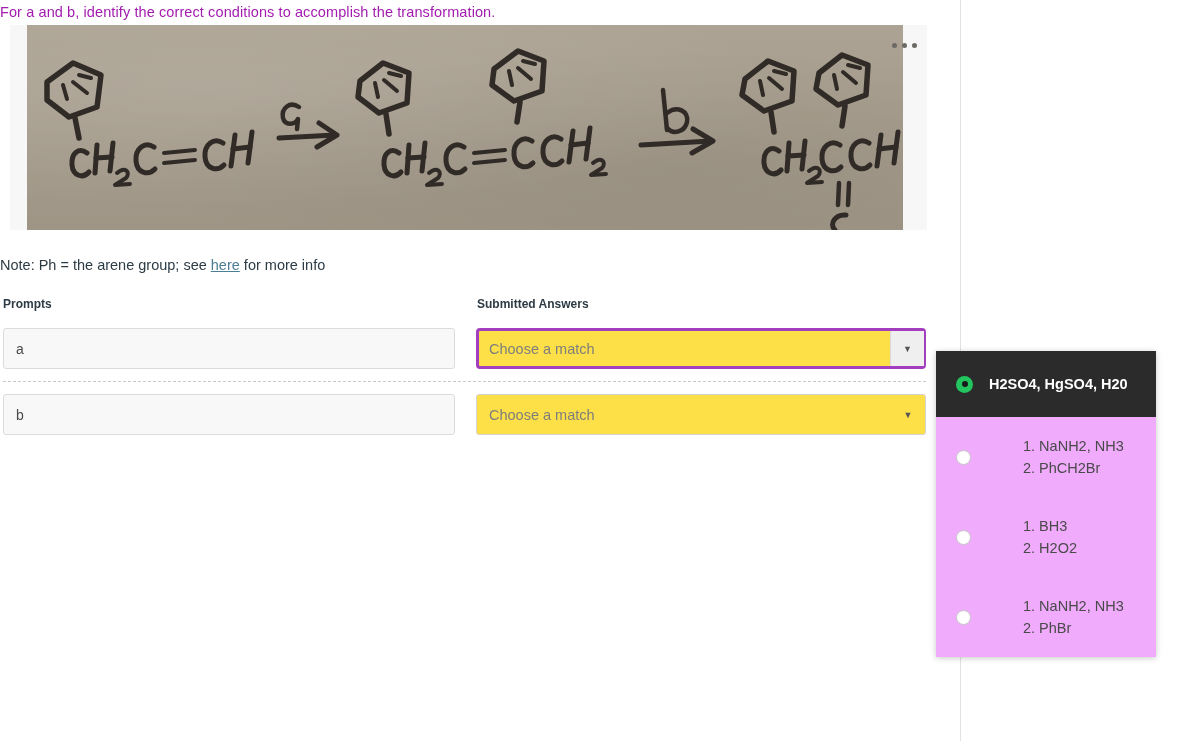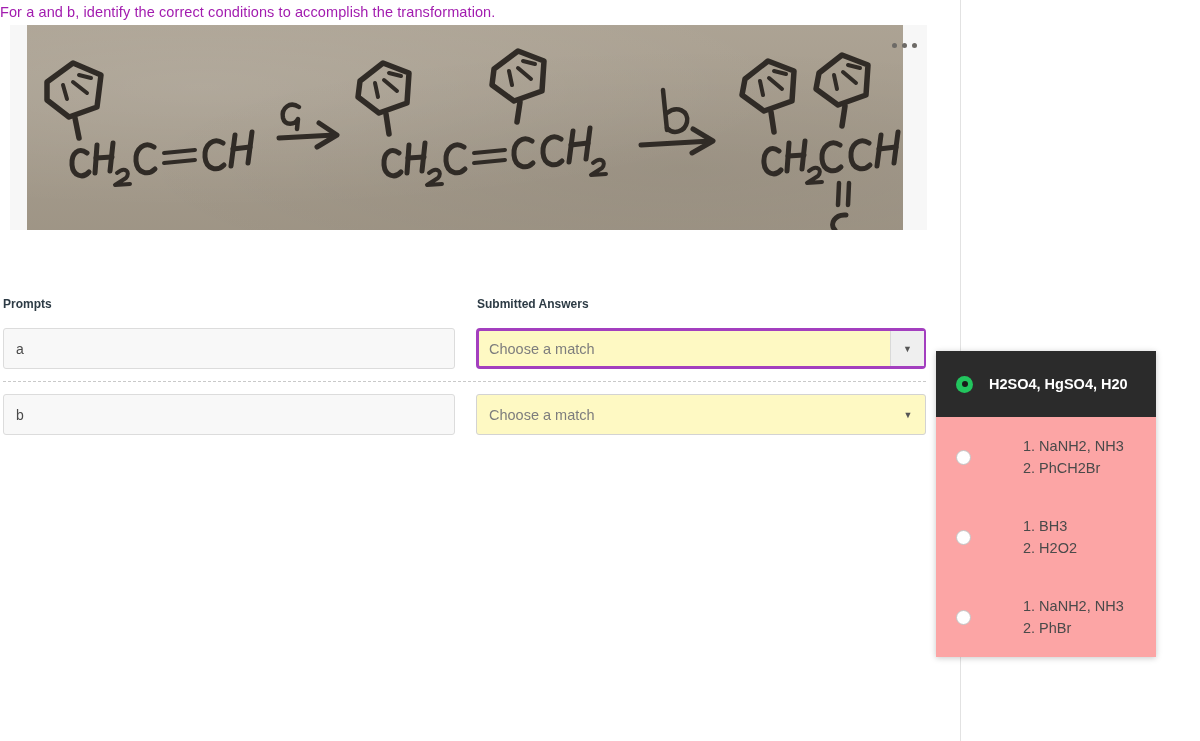--- a/index.html
+++ b/index.html
@@ -101,21 +101,21 @@
     display: flex; align-items: center;
     padding-left: 12px;
     font-size: 14px;
     color: #4a4a4a;
   }
 
   .select-box {
     position: absolute;
     left: 476px; top: 0;
     width: 450px; height: 41px;
-    background: #fef9c3;
+    background: #fde047;
     border: 1px solid #d3d3d3;
     border-radius: 3px;
     display: flex; align-items: center;
     padding-left: 12px;
     font-size: 14.5px;
     color: #7d7d7d;
   }
   .select-box.focused {
     border: 3px solid #a33fbf;
     border-radius: 4px;
@@ -160,21 +160,21 @@
     width: 220px;
     background: #ffffff;
     box-shadow: 0 1px 6px rgba(0,0,0,0.22);
     overflow: hidden;
   }
   .opt {
     display: flex;
     align-items: center;
     padding: 0 14px 0 20px;
     min-height: 80px;
-    background: #fca5a5;
+    background: #f0abfc;
   }
   .opt.first { min-height: 66px; background: #2b2b2b; }
   .opt .radio {
     flex: 0 0 auto;
     width: 15px; height: 15px;
     border-radius: 50%;
     border: 1px solid #c4c4c4;
     background: #ffffff;
     margin-right: 16px;
     position: relative;
@@ -310,20 +310,23 @@
         </g>
       </svg>
     </div>
     <div class="dots-menu">
       <i></i>
       <i></i>
       <i></i>
     </div>
   </div>
 
+  <div class="note">
+    <span>Note: Ph = the arene group; see </span><a href="#">here</a><span> for more info</span>
+  </div>
 
   <div class="col-head prompts">Prompts</div>
   <div class="col-head answers">Submitted Answers</div>
 
   <div class="row row-a">
     <div class="prompt-box">a</div>
     <div class="select-box focused">
       <span>Choose a match</span>
       <span class="select-arrow">▼</span>
     </div>

